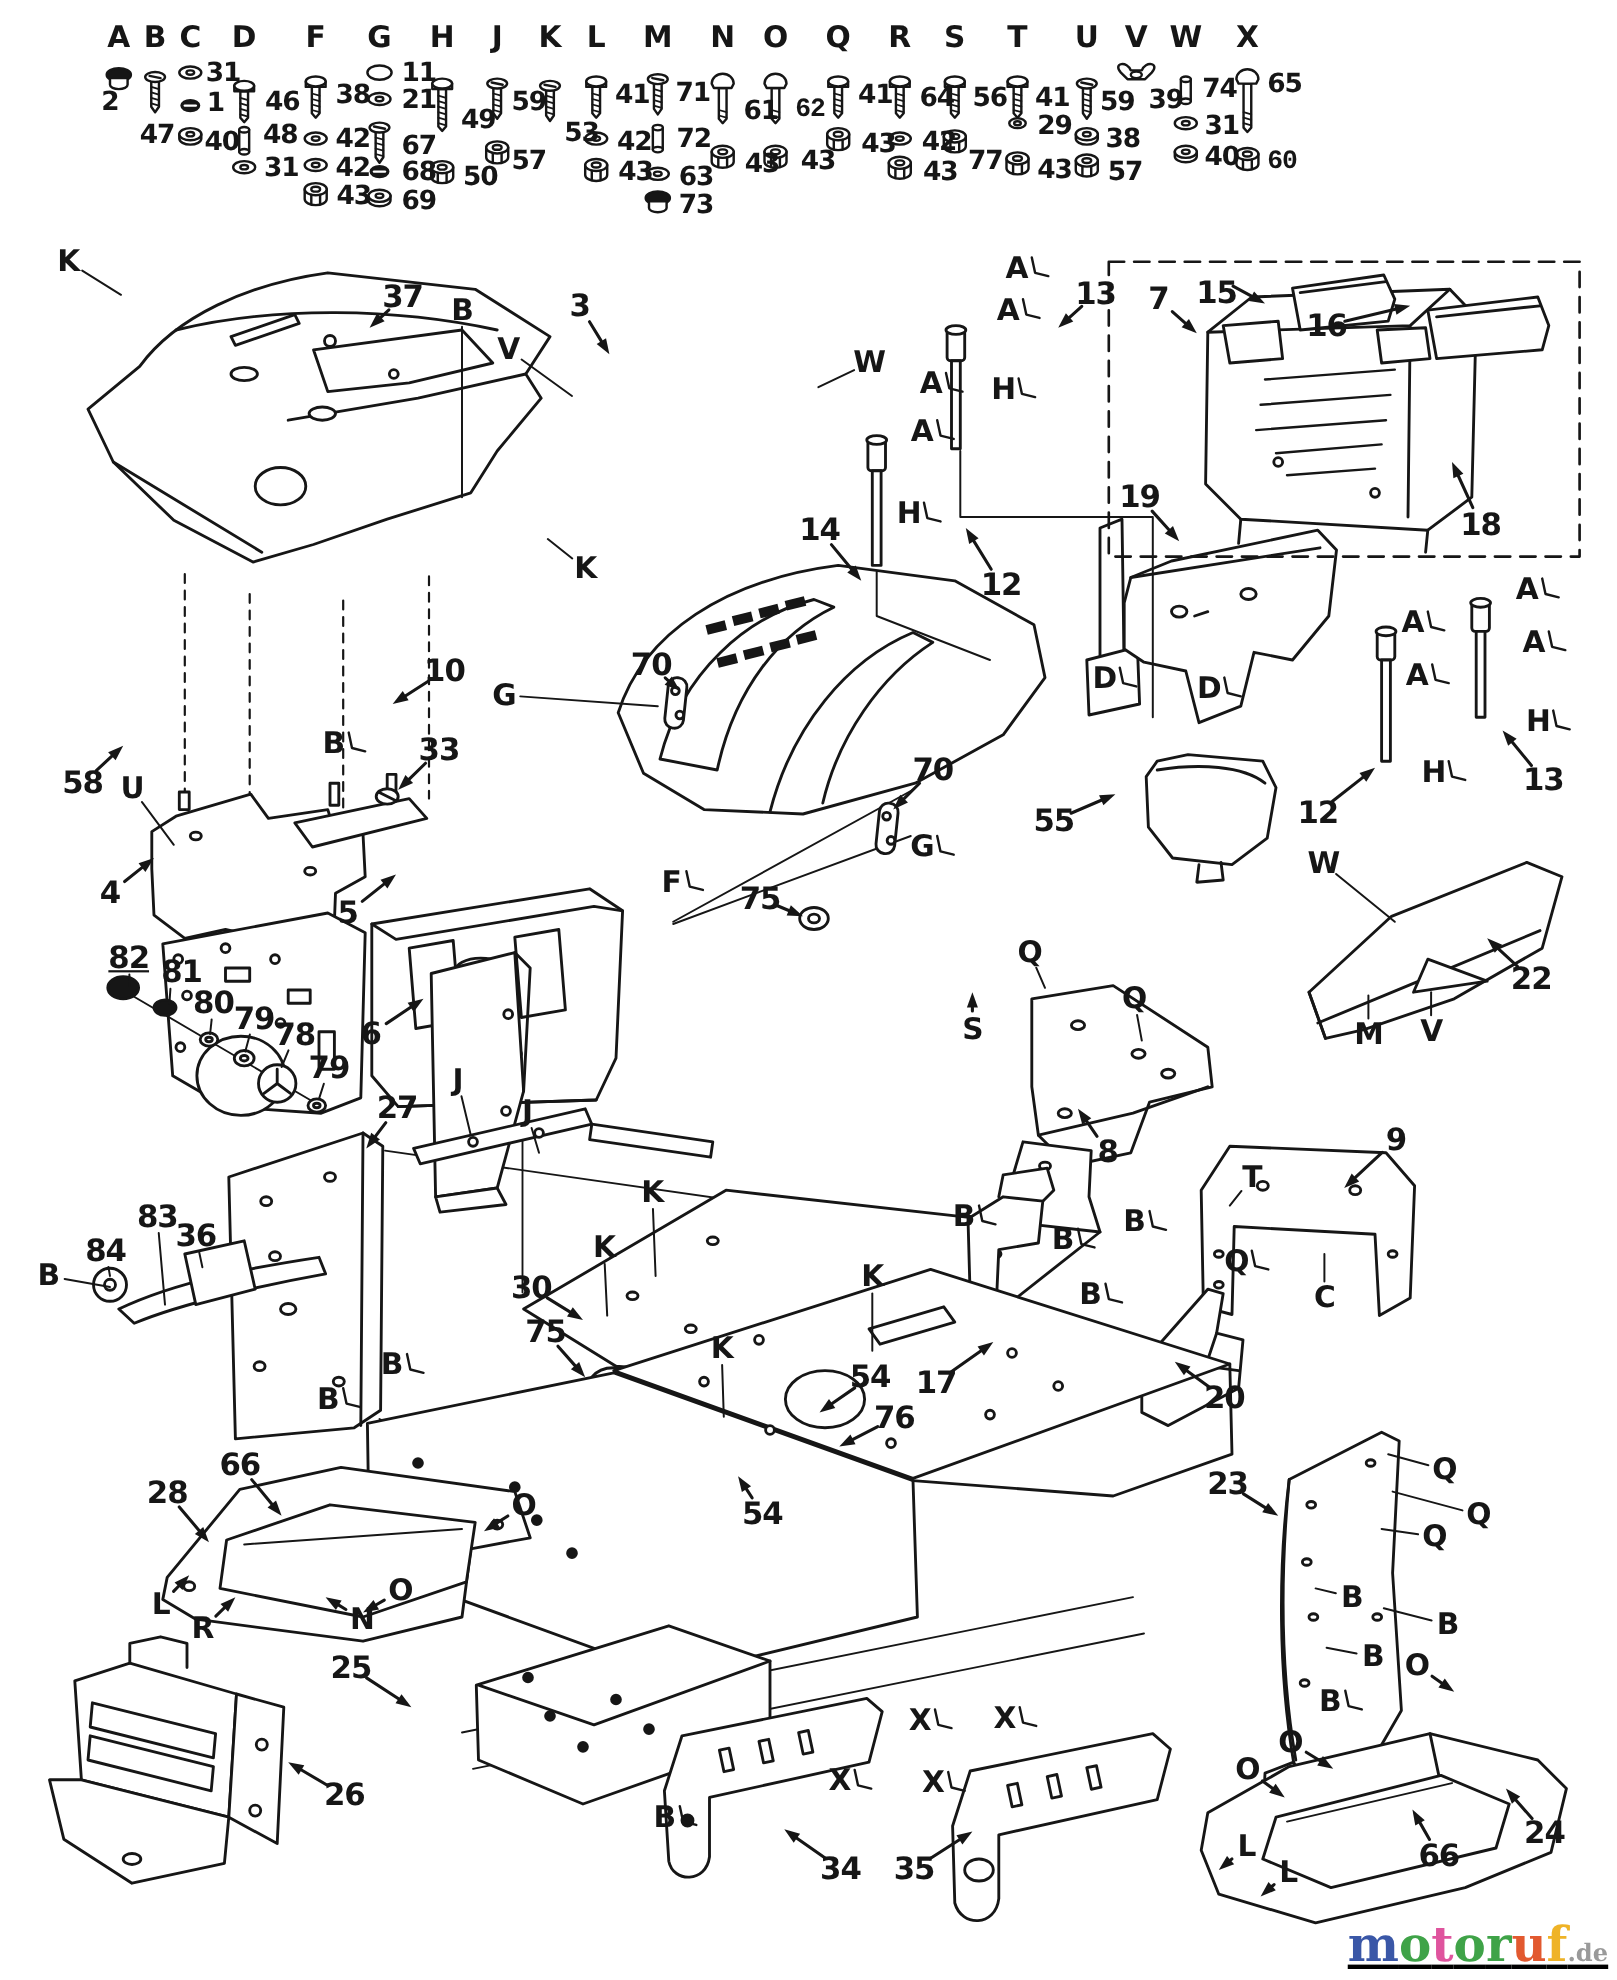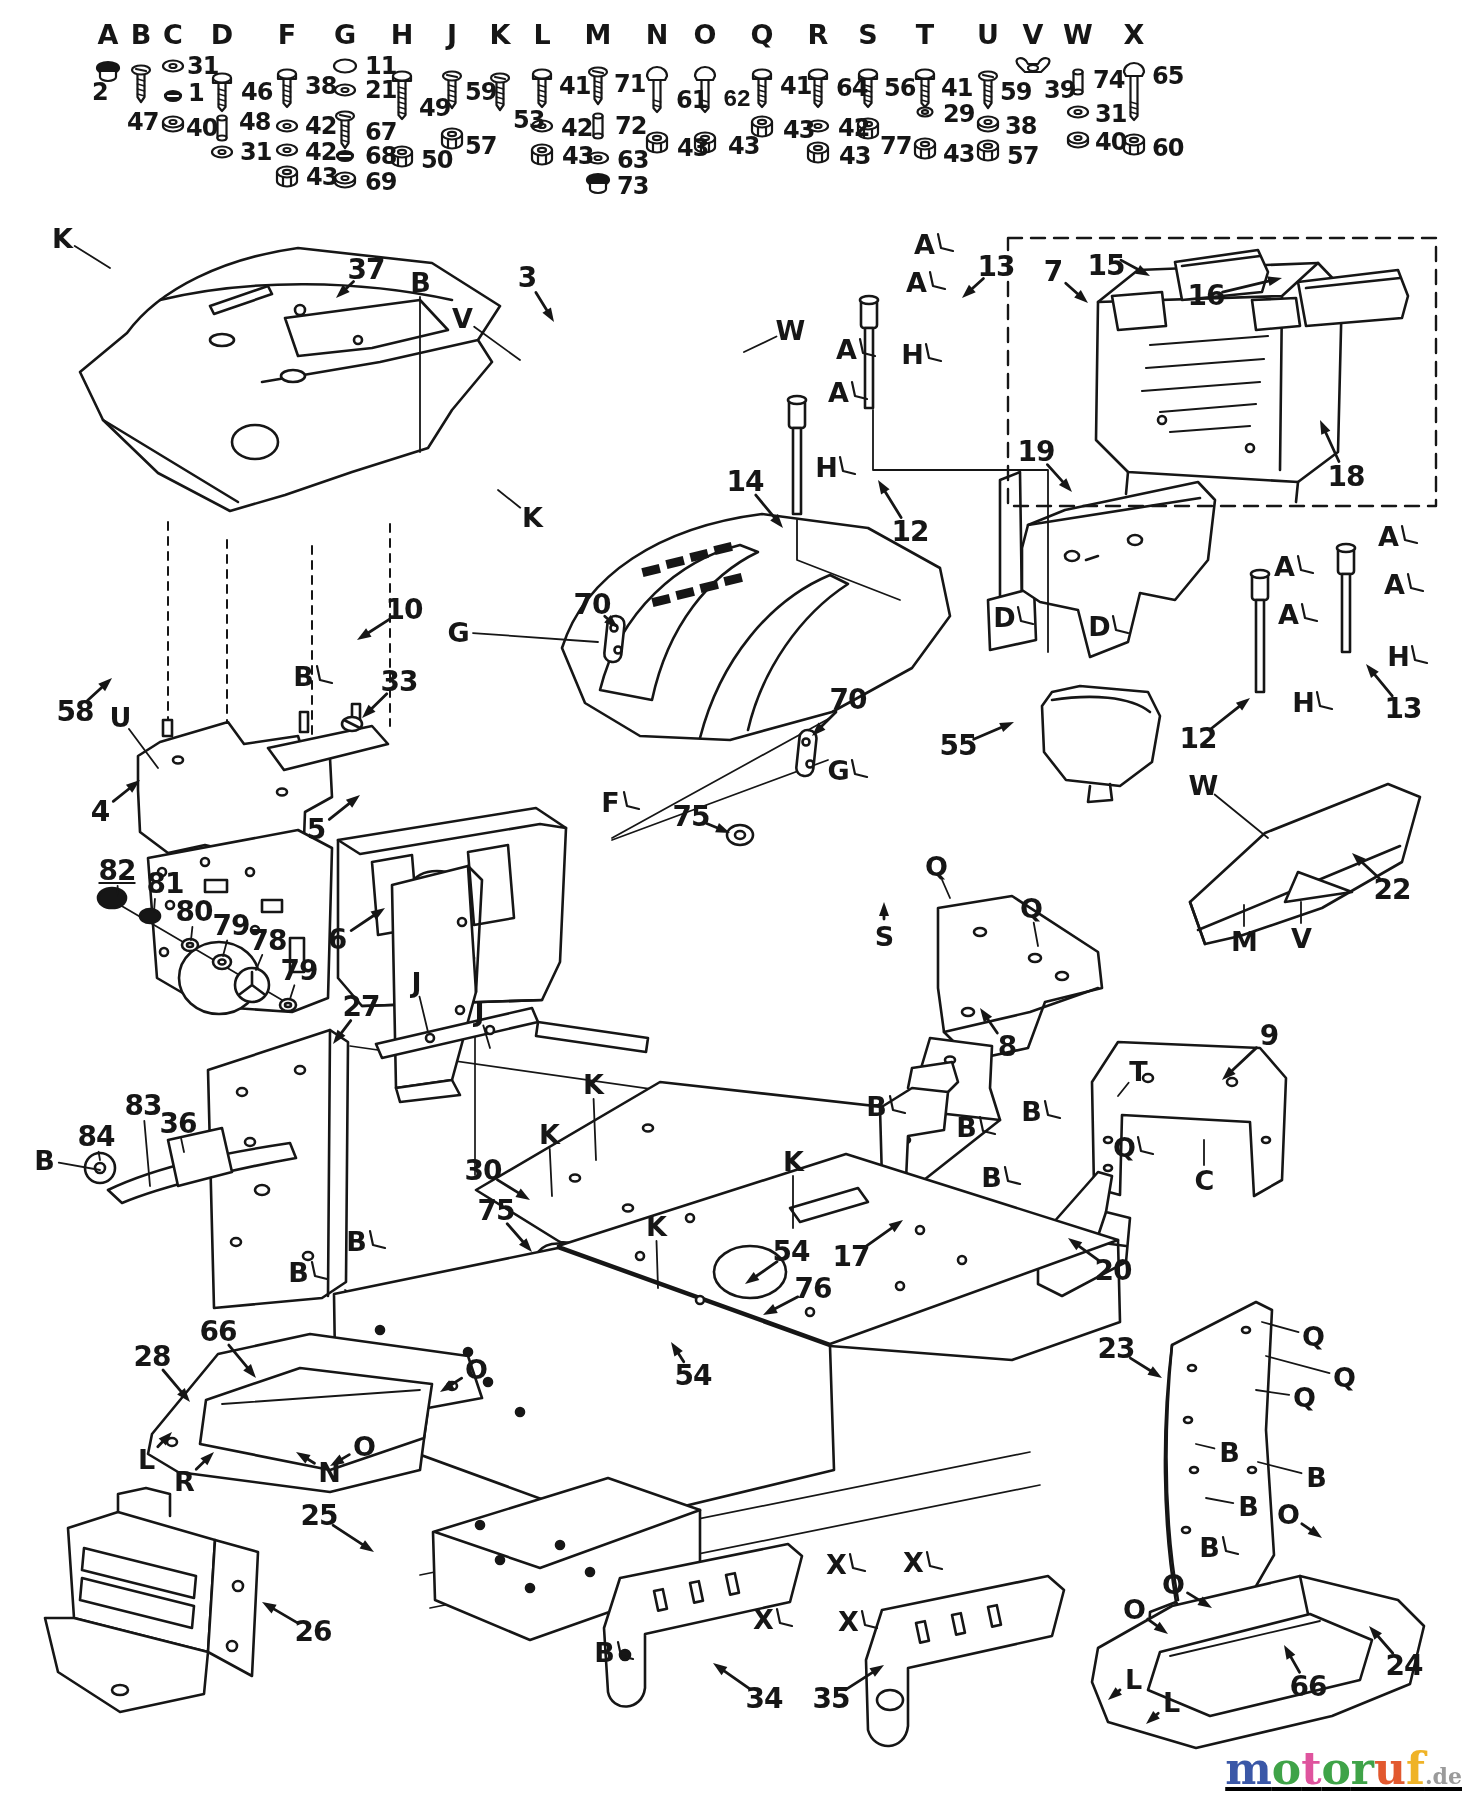--- a/index.html
+++ b/index.html
@@ -885,21 +885,21 @@
       <div class="hw-num" style="left: 1005px; top: 126px;">38</div>
       <div class="hw-num" style="left: 1007px; top: 156px;">57</div>
       <div class="hw-letter" style="left: 1033px; top: 34px;">V</div>
       <div class="hw-num" style="left: 1044px; top: 90px;">39</div>
       <div class="hw-letter" style="left: 1078px; top: 34px;">W</div>
       <div class="hw-num" style="left: 1093px; top: 80px;">74</div>
       <div class="hw-num" style="left: 1095px; top: 114px;">31</div>
       <div class="hw-num" style="left: 1095px; top: 142px;">40</div>
       <div class="hw-letter" style="left: 1134px; top: 34px;">X</div>
       <div class="hw-num" style="left: 1152px; top: 76px;">65</div>
-      <div class="hw-num" style="left: 1152px; top: 148px;">60</div>
+      <div class="hw-num" style="left: 1152px; top: 148px; font-family: Liberation Mono, monospace;">60</div>
       <div class="co n" style="left: 366px; top: 270px;">37</div>
       <div class="co n" style="left: 527px; top: 278px;">3</div>
       <div class="co n" style="left: 404px; top: 610px;">10</div>
       <div class="co n" style="left: 75px; top: 712px;">58</div>
       <div class="co n" style="left: 399px; top: 682px;">33</div>
       <div class="co n" style="left: 100px; top: 812px;">4</div>
       <div class="co n" style="left: 316px; top: 830px;">5</div>
       <div class="co n" style="left: 337px; top: 940px;">6</div>
       <div class="co n" style="left: 745px; top: 482px;">14</div>
       <div class="co n" style="left: 592px; top: 605px;">70</div>

